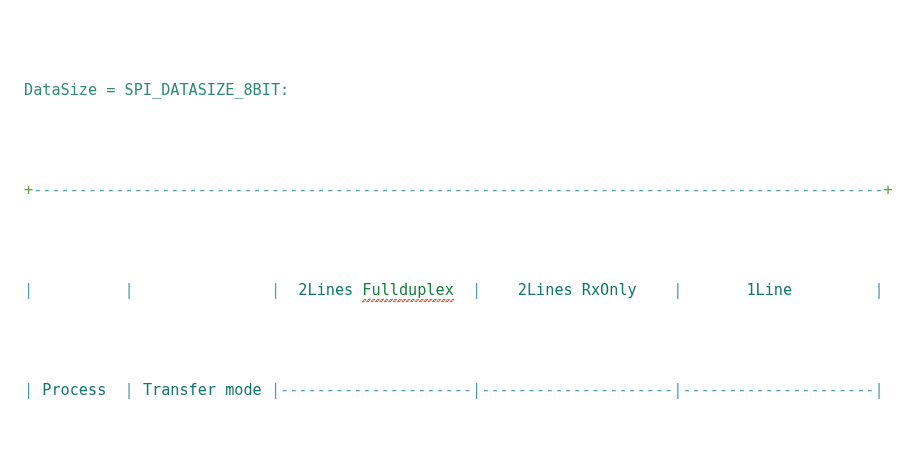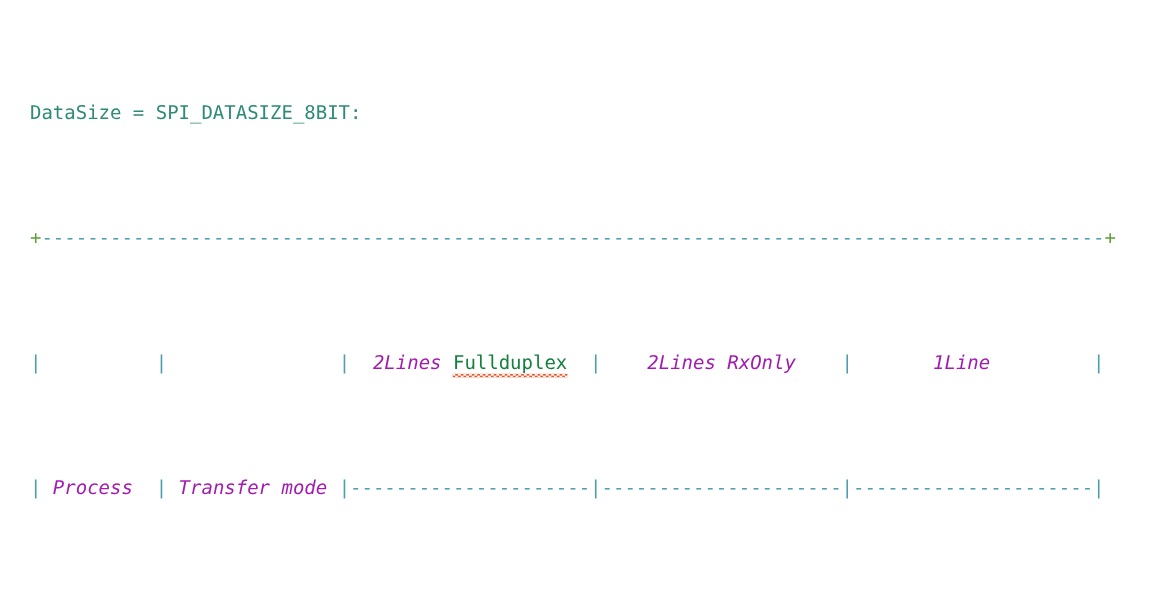--- a/index.html
+++ b/index.html
@@ -41,21 +41,21 @@
     height: 20px;
   }
 
   .grid-line {
     display: block;
     height: 20px;
     white-space: pre;
   }
 
   
-  .c-txt   { color: #a21caf; font-style: italic; }   
+  .c-txt   { color: #0f766e; }   
   .c-pipe  { color: #4e9eae; }   
   .c-dash  { color: #4e9eae; }   
   .c-plus  { color: #5fa03a; }   
 
   
   .sq {
     position: relative;
     display: inline-block;
     color: #15803d;
   }

